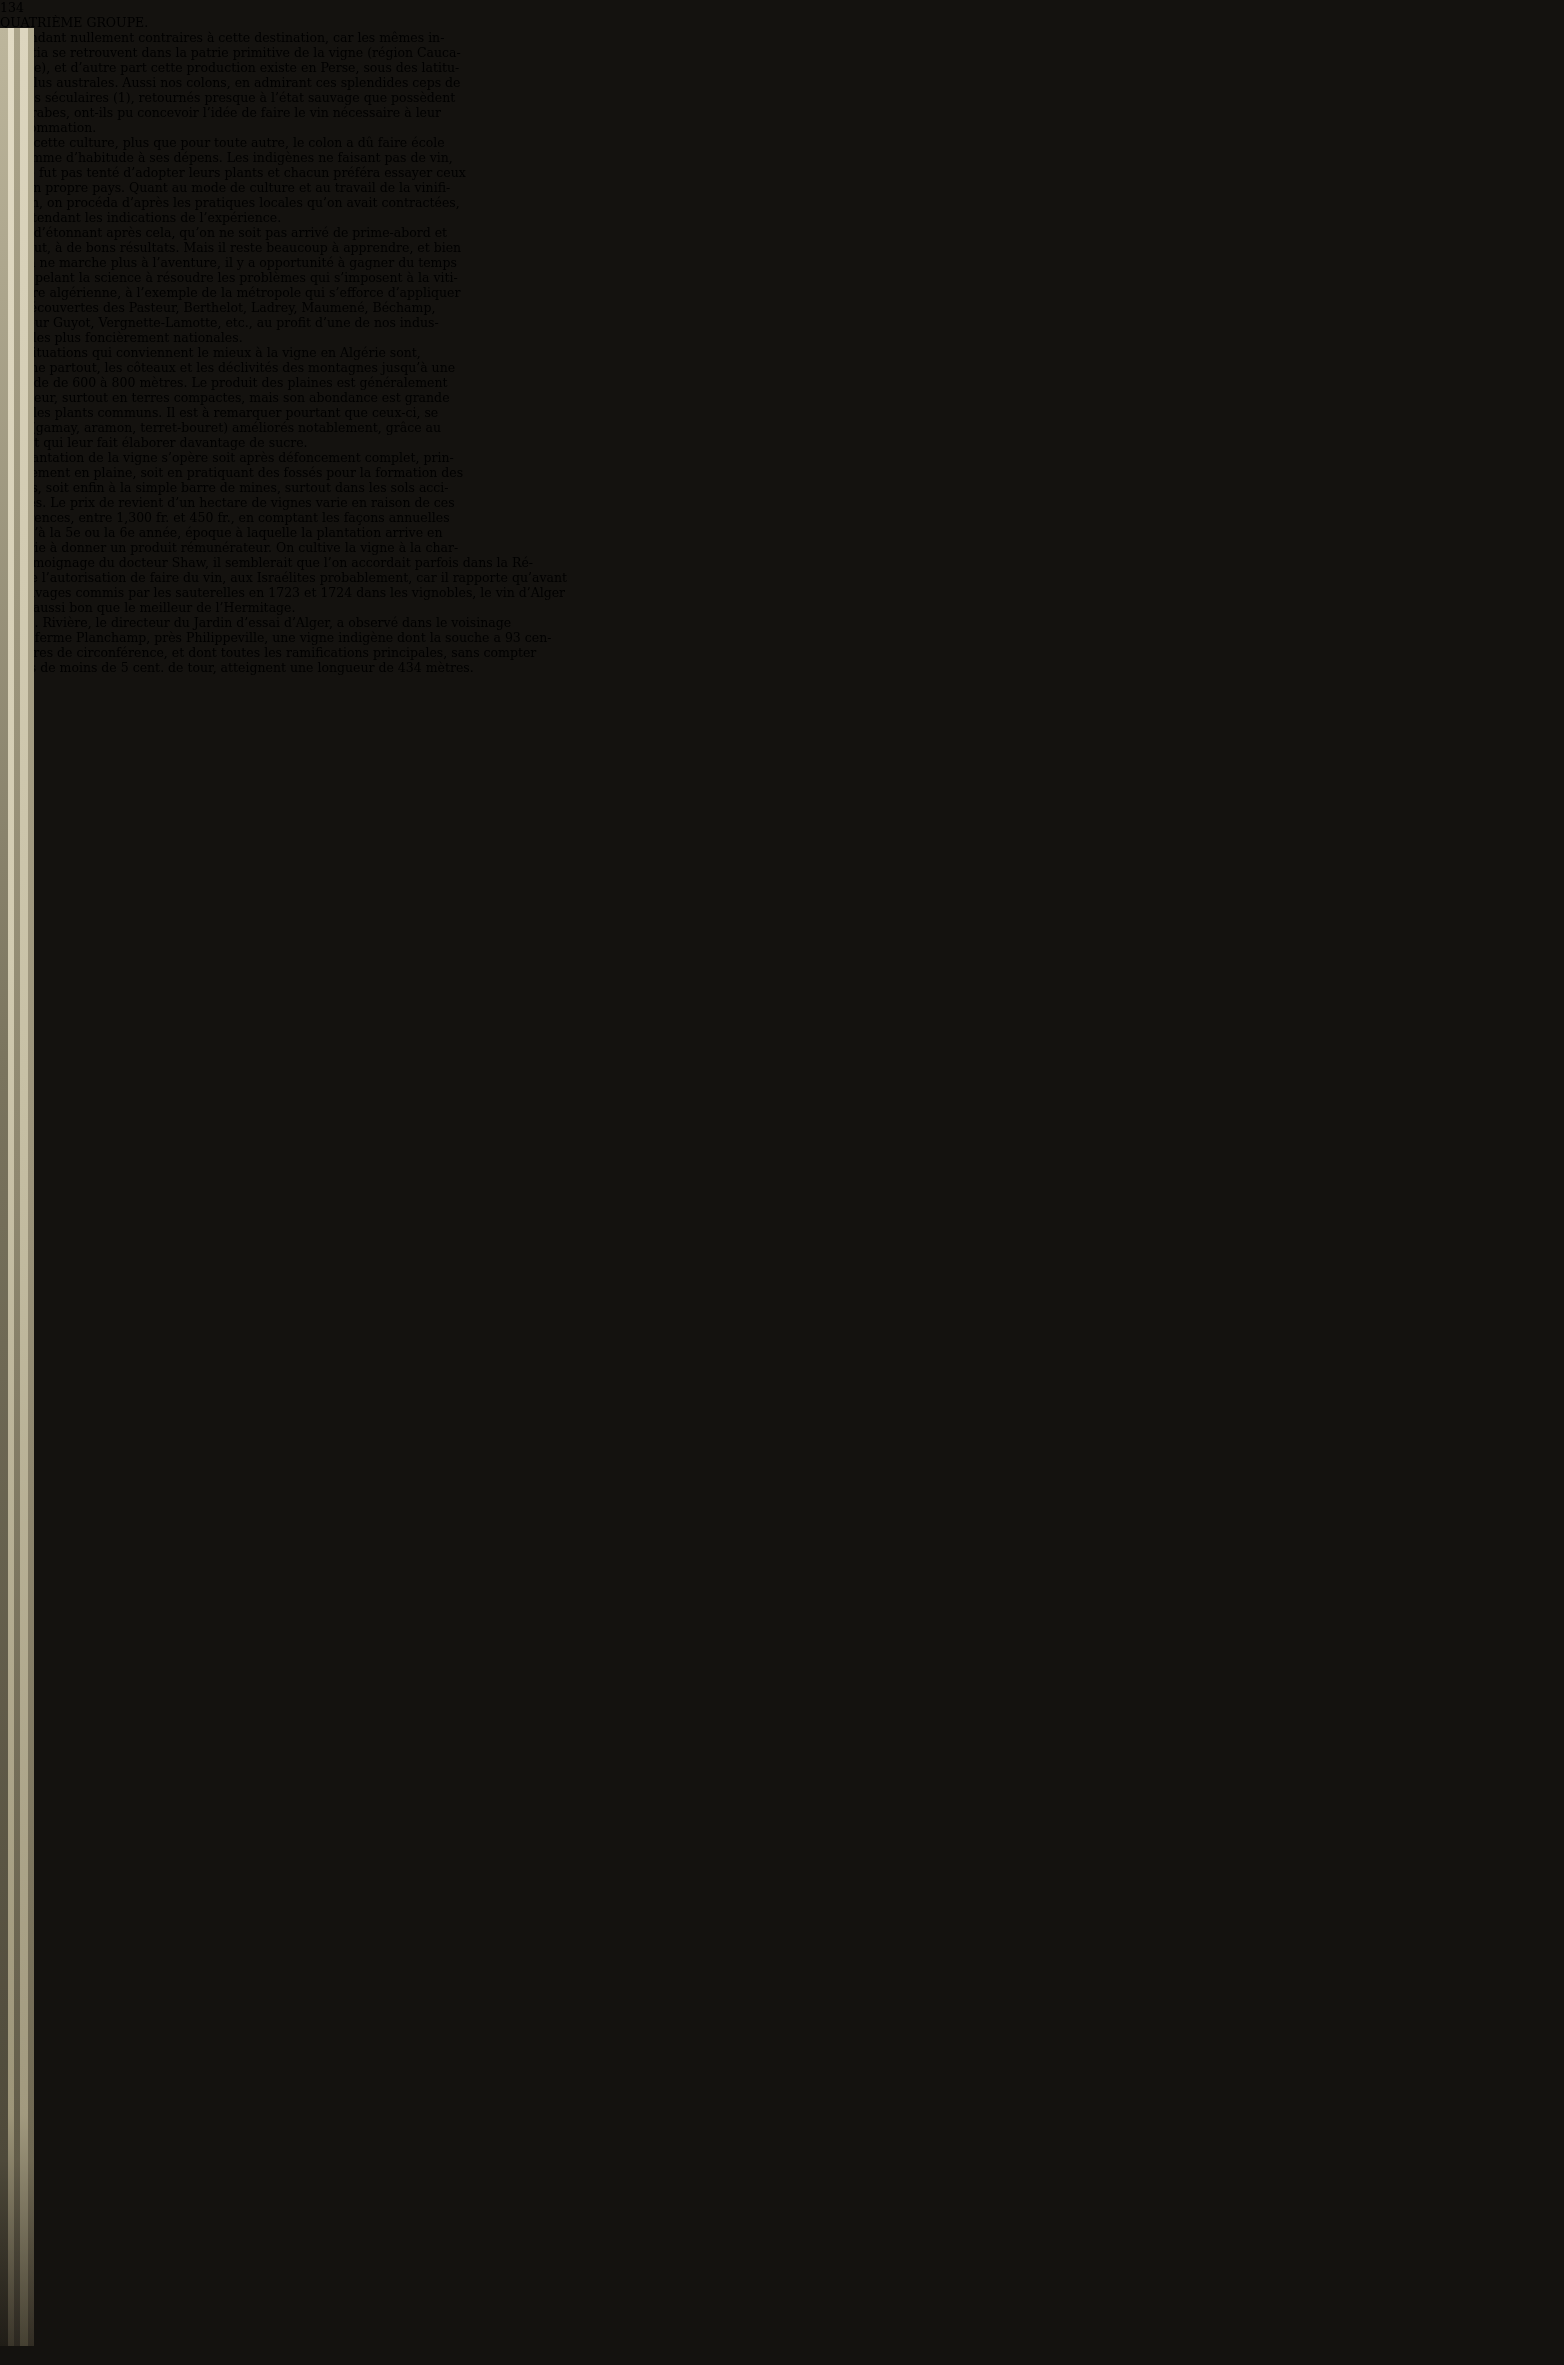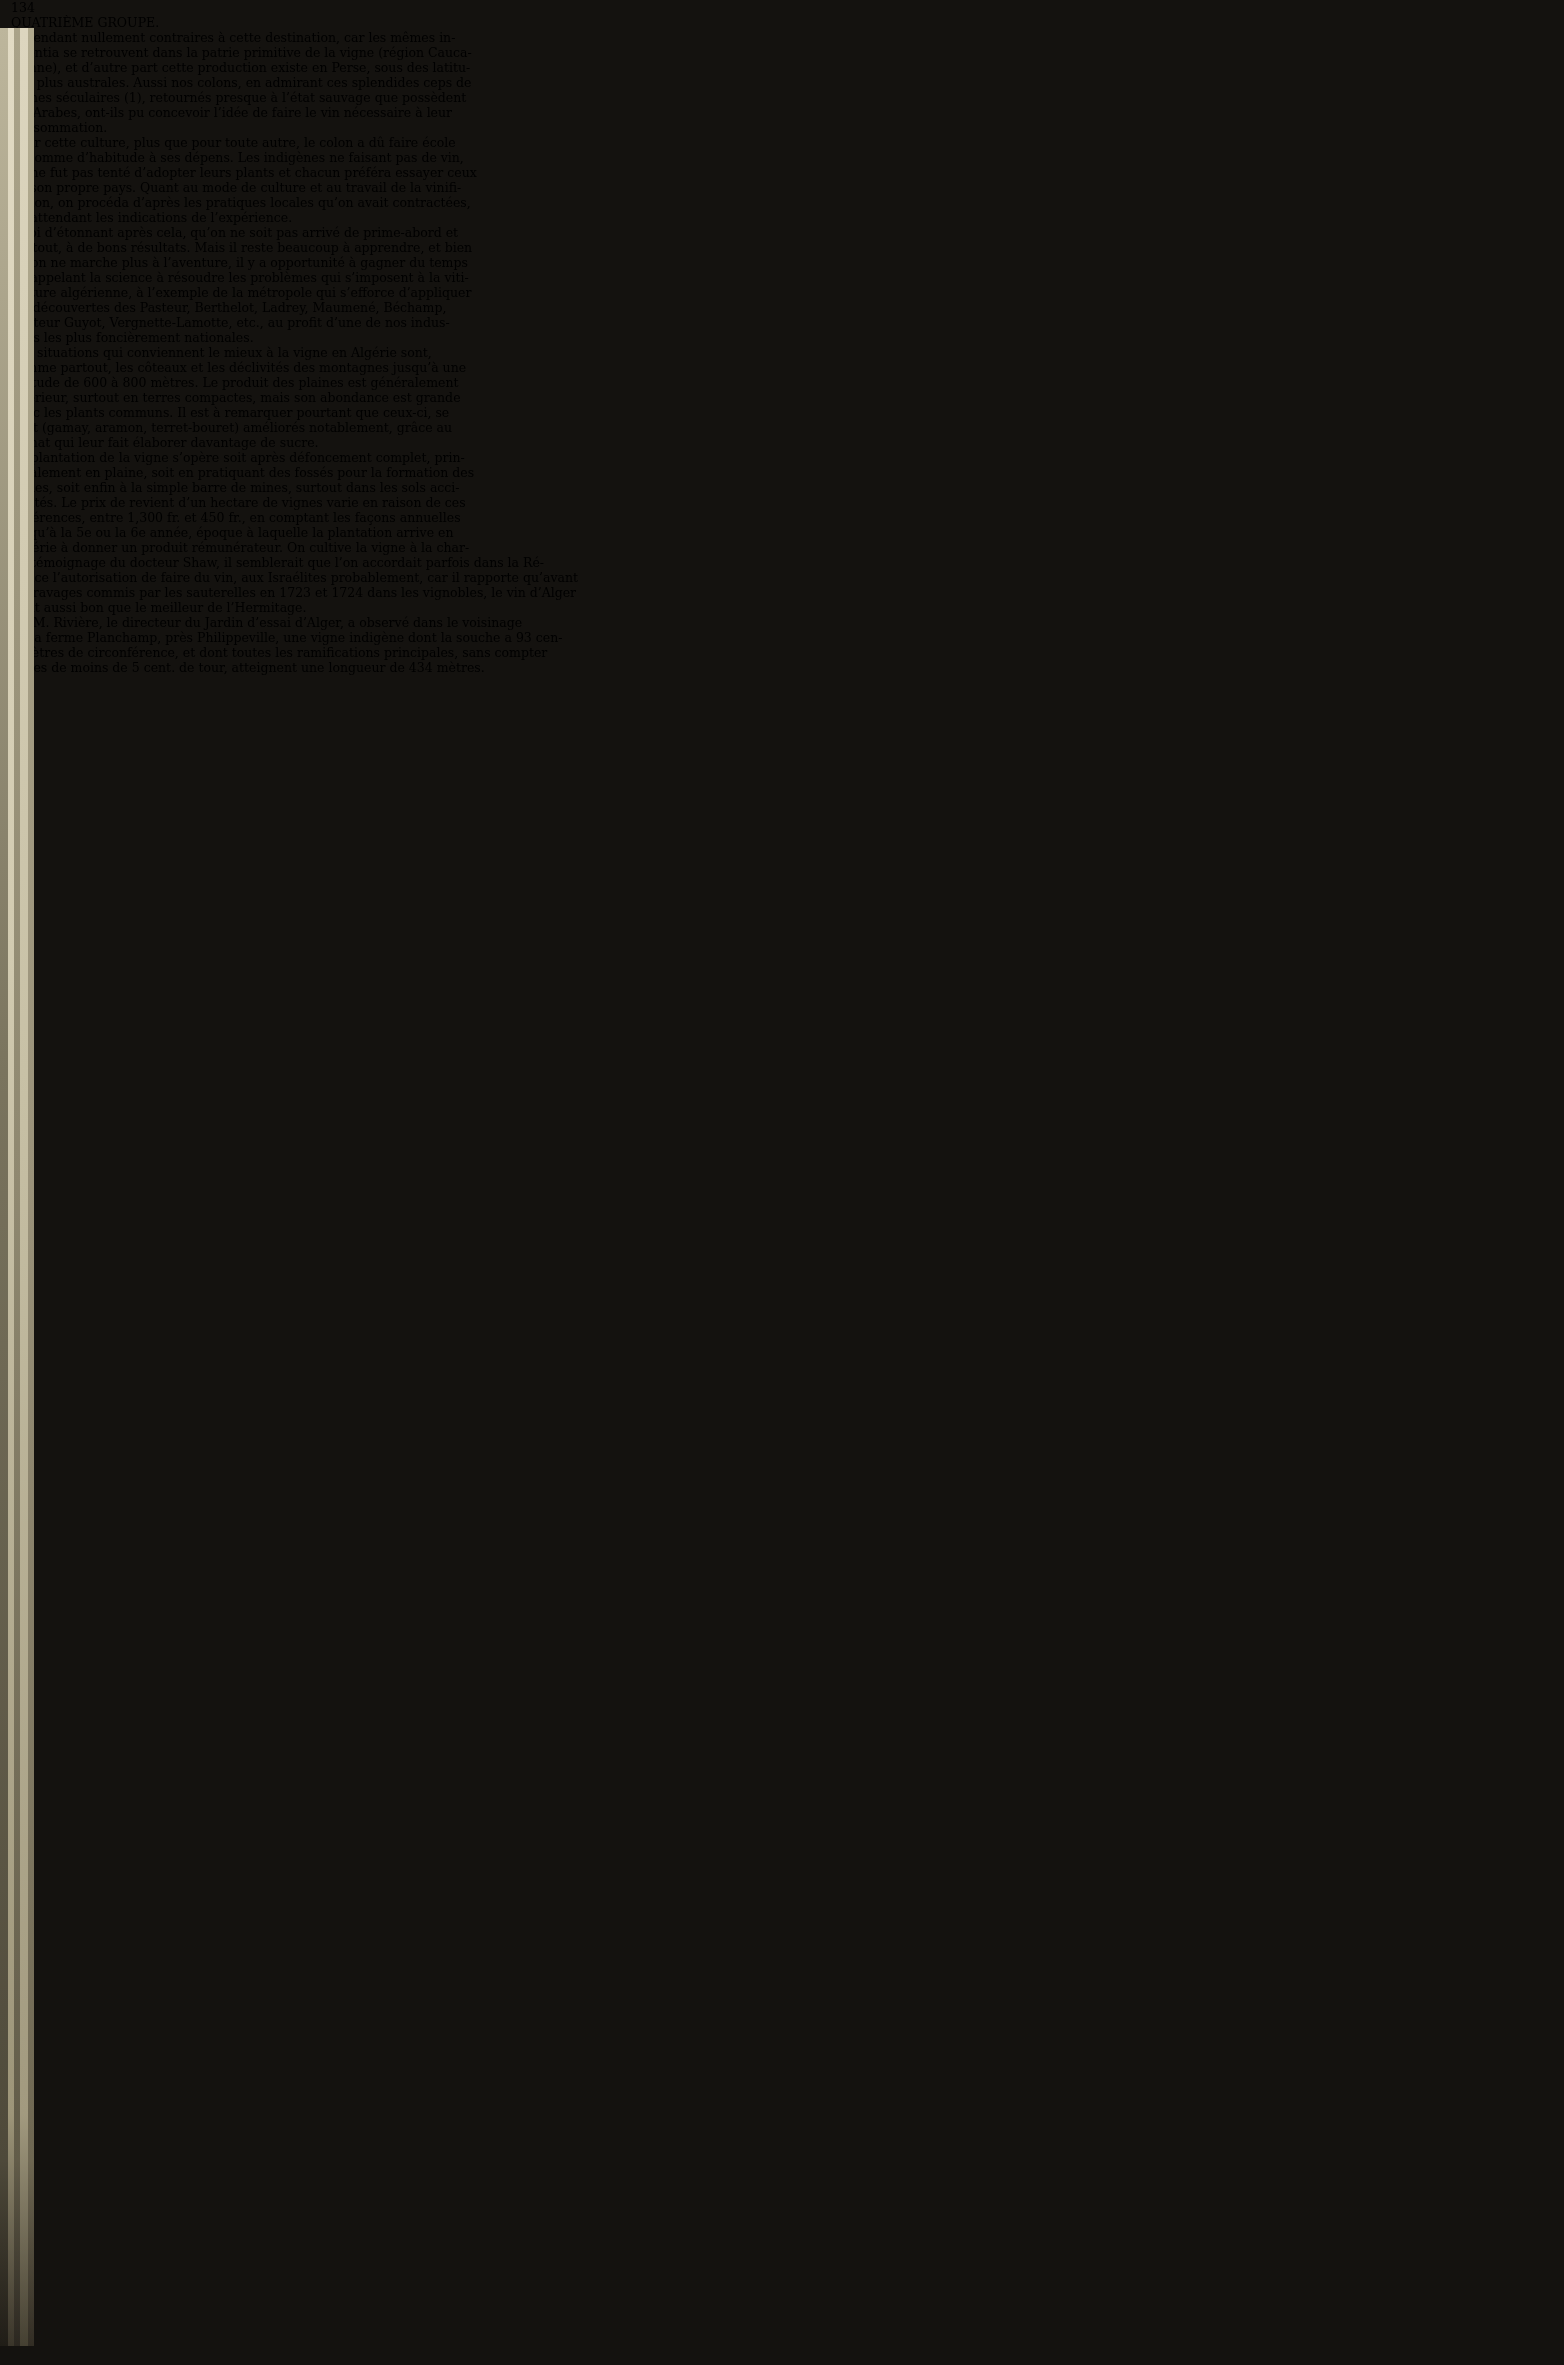--- a/index.html
+++ b/index.html
@@ -10,21 +10,21 @@
     --lh-foot:32px;
   }
   html,body{margin:0;padding:0;}
   body{
     width:1565px;height:2366px;
     background:var(--bg);
     position:relative;
     overflow:hidden;
     font-family:"DejaVu Serif", serif;
   }
-  #scene{position:absolute;inset:0;padding-left:11px;}
+  #scene{position:absolute;inset:0;}
 
   
   .strip{position:absolute;top:28px;bottom:20.3px;}
   .st1{left:0;width:7.8px;background:linear-gradient(180deg,#bdb69c,#7a745e 45%,#4e493a 92%,#201d17);}
   .st2{left:7.8px;width:6.3px;background:linear-gradient(180deg,#e2dbc4,#d2cbb1 40%,#9d9579 90%,#3a352a);}
   .st3{left:14px;width:6.3px;background:linear-gradient(180deg,#aaa389,#8f8870 50%,#625c49 92%,#2b2720);}
   .st4{left:20.3px;width:7.8px;background:linear-gradient(180deg,#ddd6bf,#c8c1a6 45%,#a29a7f 90%,#454032);}
   .st5{left:28px;width:6.3px;background:linear-gradient(180deg,#b1aa8f,#9a927a 50%,#6e6752 92%,#322d24);}
   .st6{left:34px;width:7.8px;background:linear-gradient(180deg,#e6dfc9,#d2cbb0 45%,#aba383 90%,#4c4637;}
   .st6{left:34px;width:7.8px;background:linear-gradient(180deg,#e6dfc9,#d2cbb0 45%,#aba383 90%,#4c4637);}

